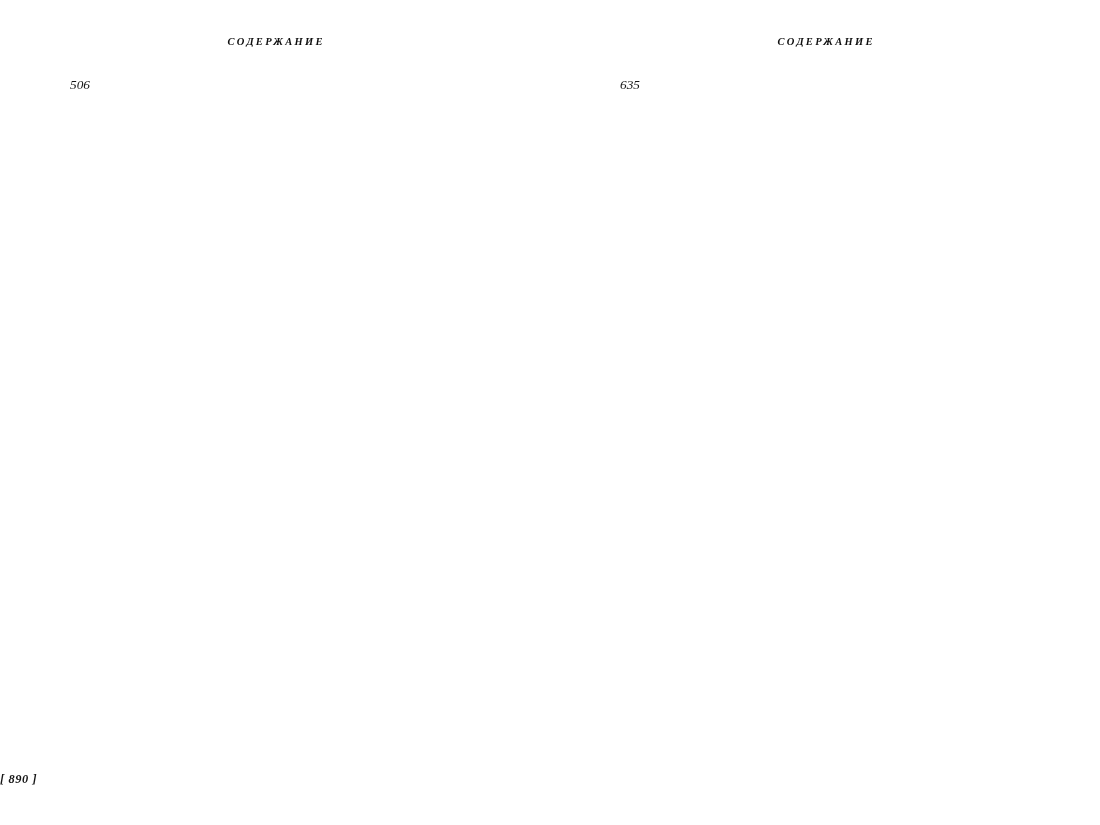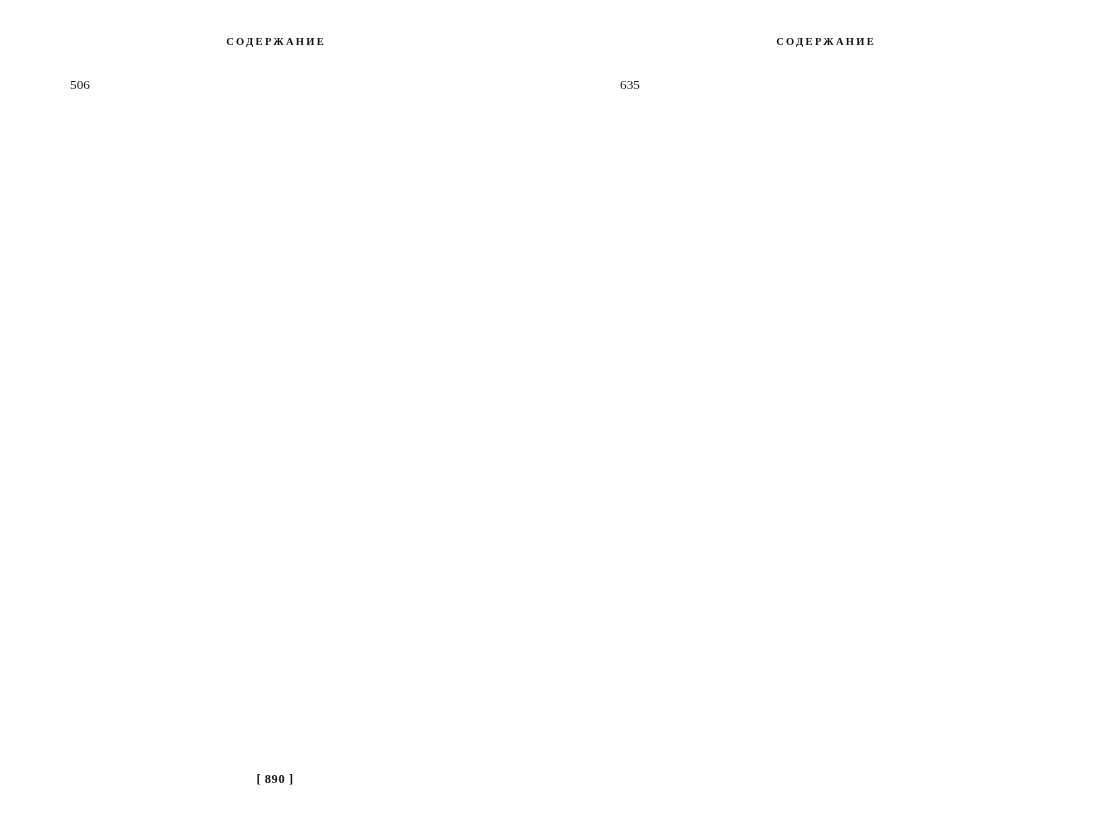--- a/index.html
+++ b/index.html
@@ -22,20 +22,21 @@
     box-sizing: border-box;
   }
   .column {
     position: relative;
     width: 550px;
     height: 825px;
     box-sizing: border-box;
     padding: 36px 62px 0 62px;
     display: flex;
     flex-direction: column;
+    font-style: italic;
   }
   
   .running-head {
     text-align: center;
     font-size: 10.5px;
     letter-spacing: 2.3px;
     font-weight: 700;
     text-indent: 2.3px;
     color: #101010;
     margin-bottom: 6px;
@@ -87,21 +88,21 @@
     font-size: 13.3px;
   }
   
   .lvl1 { padding-left: 0; }
   
   .folio {
     position: absolute;
     left: 0;
     right: 0;
     bottom: 38px;
-    text-align: center;
+    text-align: left;
     font-weight: 700;
     font-size: 12.4px;
     letter-spacing: 0.6px;
   }
 </style>
 </head>
 <body>
 
 <div class="page">
 

